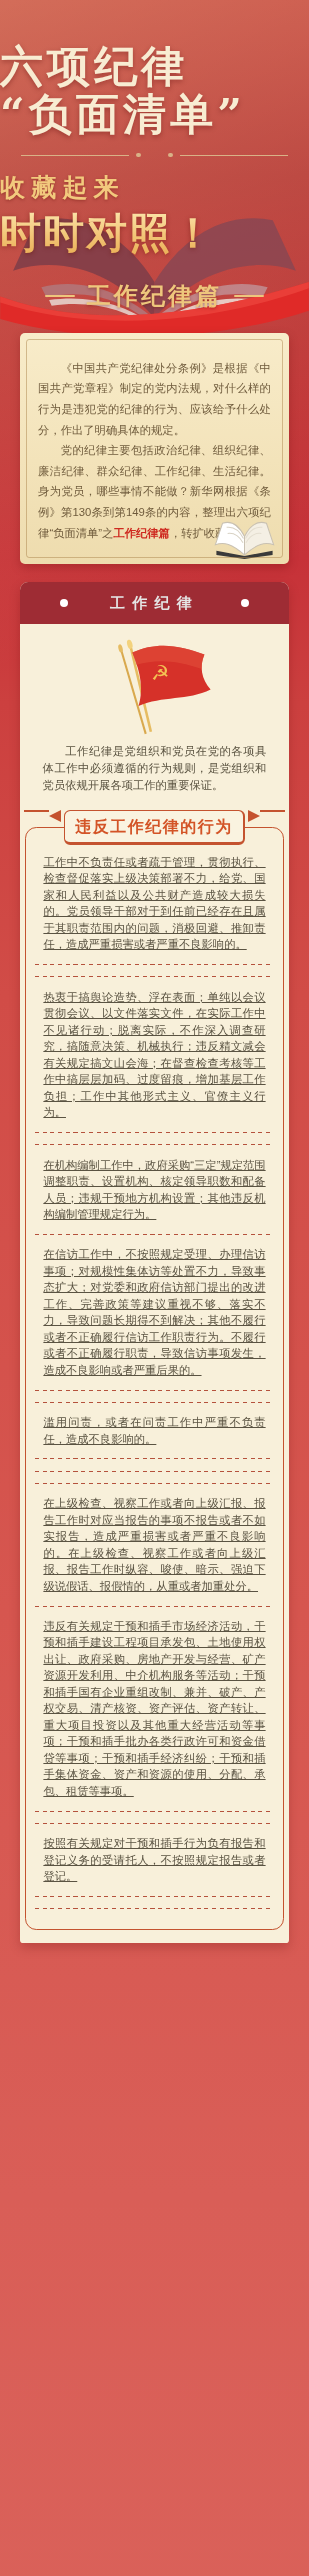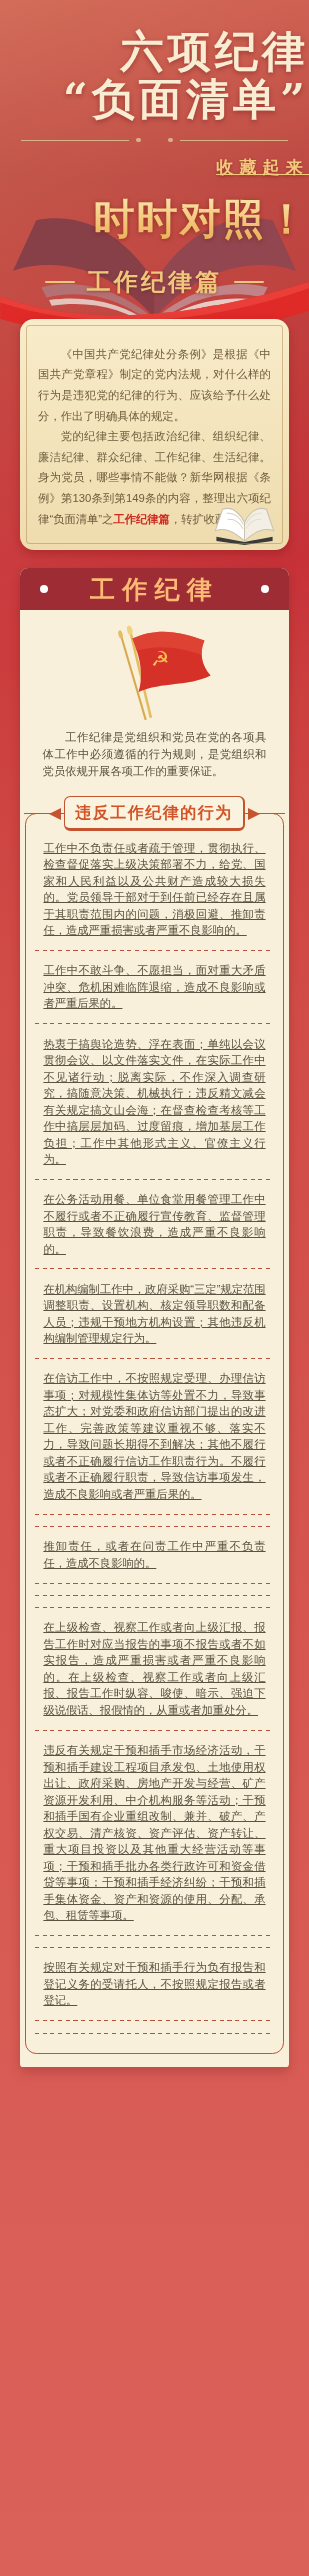--- a/index.html
+++ b/index.html
@@ -8,58 +8,57 @@
     position:relative;
     width:309px;height:2928px;
     margin:0 auto;
     overflow:hidden;
     font-family:"Liberation Sans","DejaVu Sans",sans-serif;
     background:
       linear-gradient(160deg, rgba(255,224,160,.38) 0%, rgba(255,224,160,0) 22%),
       linear-gradient(180deg,#b8262e 0%,#ab2029 6%,#bb2930 13%,#c63138 19%,#cc403f 24%,#d14c47 34%,#d6564f 55%,#d95e57 75%,#da635b 100%);
   }
   
-  .header{position:relative;padding-top:27px;text-align:right;z-index:2;}
+  .header{position:relative;padding-top:42px;text-align:left;z-index:2;}
   .title-line{
     font-family:"DejaVu Serif","Liberation Serif",serif;
     font-weight:bold;color:#f8ecd2;
     font-size:43px;line-height:1.12;letter-spacing:4.1px;
     text-shadow:0 1.5px 5.2px rgba(80,0,0,.35);
   }
   .title-divider{display:flex;align-items:center;justify-content:center;margin:14.4px 20.6px 13.4px;}
   .title-divider .line{flex:1;max-width:108px;height:1px;background:#d9b287;}
   .title-divider .dot{width:4.6px;height:4.6px;border-radius:50%;background:#d9b287;margin:0 7.2px;}
   .title-divider .gap{width:13.4px;}
   .subtitle1{
-    font-size:17px;font-weight:bold;letter-spacing:6.2px;color:#f2c97d;
+    font-size:25px;font-weight:bold;letter-spacing:6.2px;color:#f2c97d;
     text-shadow:0 1px 3.1px rgba(90,10,0,.4);
-    text-decoration:underline;
   }
   .subtitle2{
-    margin-top:13px;
+    margin-top:2px;
     font-family:"DejaVu Serif","Liberation Serif",serif;
     font-size:41px;font-weight:bold;letter-spacing:2.1px;
     background:linear-gradient(180deg,#fbe3a8 10%,#f2c475 55%,#e8a94e 100%);
     -webkit-background-clip:text;background-clip:text;color:transparent;
     filter:drop-shadow(0 1.5px 2.6px rgba(90,10,0,.45));
   }
   .section-tag{
     margin-top:19.6px;
     display:flex;align-items:center;justify-content:center;
     font-size:24px;font-weight:bold;color:#eec67c;letter-spacing:3.1px;
     text-shadow:0 1px 3.1px rgba(90,10,0,.4);
   }
   .section-tag .dash{width:30px;height:2.1px;background:#eec67c;margin:0 11.3px;border-radius:1px;}
   
   .book-art{position:absolute;left:0;top:210px;width:309px;height:144px;z-index:0;pointer-events:none;}
   
   .intro-card{
     position:relative;z-index:3;
     margin:20.6px 19.6px 0;
-    border-radius:14px;
+    border-radius:5px;
     background:linear-gradient(180deg,#f8ecca 0%,#f3e3ba 55%,#eedcae 100%);
     box-shadow:0 3.1px 9.3px rgba(90,5,5,.25);
     padding:25px 18.5px 20.6px;
   }
   .intro-card::after{
     content:"";position:absolute;inset:6.2px;border:0.5px solid rgba(171,134,77,.5);
     border-radius:3.1px;pointer-events:none;
   }
   .intro-card p{
     margin:0;text-indent:2em;
@@ -80,38 +79,38 @@
     border-radius:8.2px 8.2px 3.1px 3.1px;
     box-shadow:0 4.1px 10.3px rgba(90,5,5,.22);
     padding-bottom:13.4px;
   }
   .card-band{
     height:42px;border-radius:8.2px 8.2px 0 0;background:#9e2c34;
     display:flex;align-items:center;justify-content:center;
   }
   .card-band .band-dot{width:8.2px;height:8.2px;border-radius:50%;background:#ffffff;}
   .card-band .band-title{
-    margin:0 42px;color:#fdba74;font-weight:bold;font-size:25px;letter-spacing:7.2px;
+    margin:0 42px;color:#e5e5e5;font-weight:bold;font-size:15px;letter-spacing:7.2px;
   }
   .flag-art{display:block;margin:13.4px auto 0;width:139px;height:98px;}
   .lead-para{
     margin:7.2px 23px 0;text-indent:2em;
     font-size:11.3px;line-height:17px;color:#58513f;text-align:justify;
   }
   
   .frame{
     position:relative;
     margin:33px 5.2px 0;
     border:1.5px solid #c4532f;
     border-radius:11.3px;
     padding:26px 15.5px 8.2px;
   }
   .banner-row{
     position:absolute;top:-17.5px;left:-1.5px;right:-1.5px;
-    display:flex;align-items:center;
+    display:flex;
   }
   .banner-row .bline{flex:1;height:1.5px;background:#c4532f;}
   .tri-left{width:0;height:0;border-top:6.2px solid transparent;border-bottom:6.2px solid transparent;border-right:12.4px solid #c4532f;}
   .tri-right{width:0;height:0;border-top:6.2px solid transparent;border-bottom:6.2px solid transparent;border-left:12.4px solid #c4532f;}
   .banner-box{
     margin:0 3.1px;
     background:#faf3e0;
     border:1.5px solid #c4532f;border-bottom-width:3.1px;border-right-width:2.6px;
     border-radius:6.2px;
     padding:5.2px 10.3px 4.1px;
@@ -201,32 +200,30 @@
         <div class="tri-left"></div>
         <div class="banner-box">违反工作纪律的行为</div>
         <div class="tri-right"></div>
         <div class="bline"></div>
       </div>
 
       <div>
 
           <div class="violation-item">工作中不负责任或者疏于管理，贯彻执行、检查督促落实上级决策部署不力，给党、国家和人民利益以及公共财产造成较大损失的。党员领导干部对于到任前已经存在且属于其职责范围内的问题，消极回避、推卸责任，造成严重损害或者严重不良影响的。</div>
         <div class="divider"></div>
-          <div class="violation-item">工作中不敢斗争、不愿担当，面对重大矛盾冲突、危机困难临阵退缩，造成不良影响或者严重后果的。</div>
         <div class="divider"></div>
           <div class="violation-item">热衷于搞舆论造势、浮在表面；单纯以会议贯彻会议、以文件落实文件，在实际工作中不见诸行动；脱离实际，不作深入调查研究，搞随意决策、机械执行；违反精文减会有关规定搞文山会海；在督查检查考核等工作中搞层层加码、过度留痕，增加基层工作负担；工作中其他形式主义、官僚主义行为。</div>
         <div class="divider"></div>
-          <div class="violation-item">在公务活动用餐、单位食堂用餐管理工作中不履行或者不正确履行宣传教育、监督管理职责，导致餐饮浪费，造成严重不良影响的。</div>
         <div class="divider"></div>
           <div class="violation-item">在机构编制工作中，政府采购“三定”规定范围调整职责、设置机构、核定领导职数和配备人员；违规干预地方机构设置；其他违反机构编制管理规定行为。</div>
         <div class="divider"></div>
           <div class="violation-item">在信访工作中，不按照规定受理、办理信访事项；对规模性集体访等处置不力，导致事态扩大；对党委和政府信访部门提出的改进工作、完善政策等建议重视不够、落实不力，导致问题长期得不到解决；其他不履行或者不正确履行信访工作职责行为。不履行或者不正确履行职责，导致信访事项发生，造成不良影响或者严重后果的。</div>
         <div class="divider"></div>
         <div class="divider"></div>
-          <div class="violation-item">推卸责任，或者在问责工作中严重不负责任，造成不良影响的。</div>
+          <div class="violation-item">滥用问责，或者在问责工作中严重不负责任，造成不良影响的。</div>
         <div class="divider"></div>
         <div class="divider"></div>
         <div class="divider"></div>
           <div class="violation-item">在上级检查、视察工作或者向上级汇报、报告工作时对应当报告的事项不报告或者不如实报告，造成严重损害或者严重不良影响的。在上级检查、视察工作或者向上级汇报、报告工作时纵容、唆使、暗示、强迫下级说假话、报假情的，从重或者加重处分。</div>
         <div class="divider"></div>
           <div class="violation-item">违反有关规定干预和插手市场经济活动，干预和插手建设工程项目承发包、土地使用权出让、政府采购、房地产开发与经营、矿产资源开发利用、中介机构服务等活动；干预和插手国有企业重组改制、兼并、破产、产权交易、清产核资、资产评估、资产转让、重大项目投资以及其他重大经营活动等事项；干预和插手批办各类行政许可和资金借贷等事项；干预和插手经济纠纷；干预和插手集体资金、资产和资源的使用、分配、承包、租赁等事项。</div>
         <div class="divider"></div>
         <div class="divider"></div>
           <div class="violation-item">按照有关规定对干预和插手行为负有报告和登记义务的受请托人，不按照规定报告或者登记。</div>
         <div class="divider"></div>

